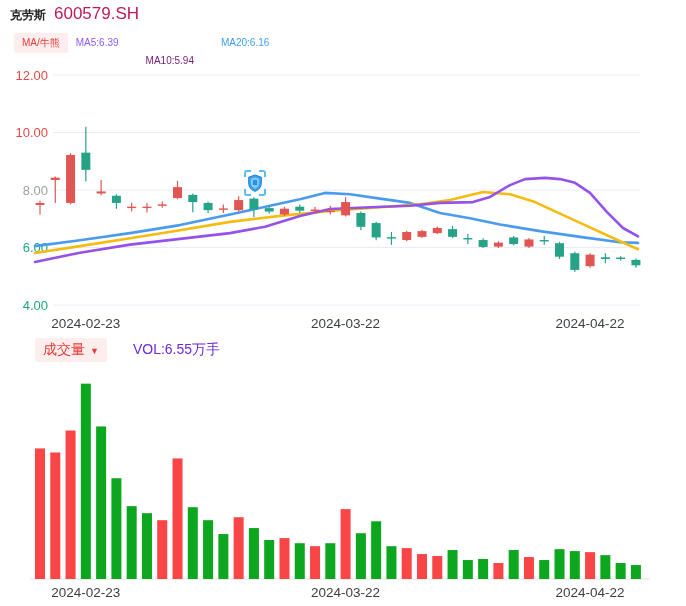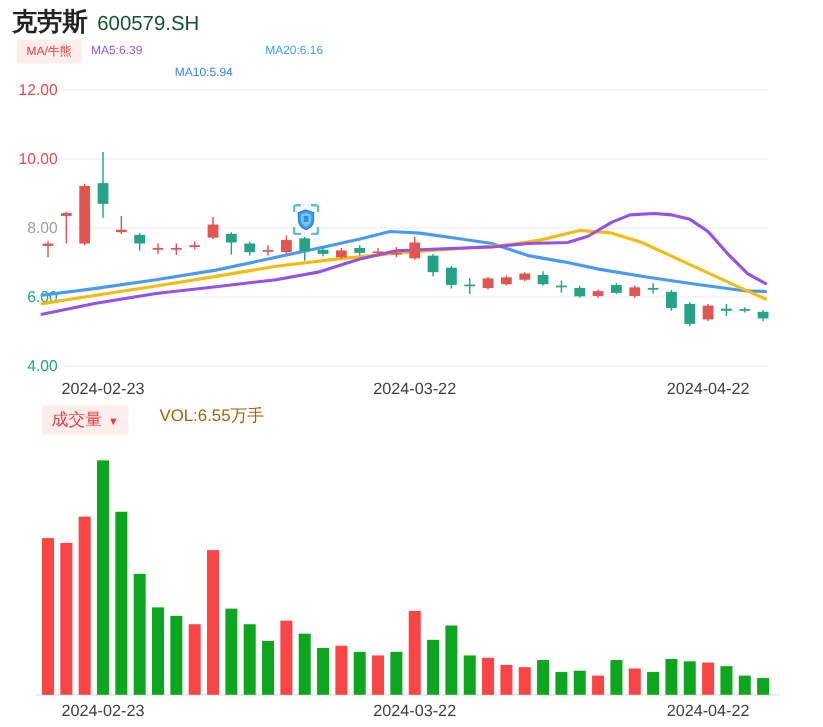--- a/index.html
+++ b/index.html
@@ -1,30 +1,30 @@
 <!DOCTYPE html>
 <html><head>
 <meta charset="utf-8">
 <style>
   html,body{margin:0;padding:0;background:#fff;}
   body{font-family:"Liberation Sans","DejaVu Sans",sans-serif;}
   .page{position:relative;width:686px;height:606px;background:#fff;overflow:hidden;}
   .title-row{position:absolute;left:10px;top:4px;white-space:nowrap;}
-  .stock-name{font-size:21px;font-weight:bold;color:#222;}
-  .stock-code{font-size:17px;color:#14532d;margin-left:8px;}
+  .stock-name{font-size:12px;font-weight:bold;color:#222;}
+  .stock-code{font-size:17px;color:#be185d;margin-left:8px;}
   .legend-row{position:absolute;left:14px;top:30px;height:25px;display:flex;align-items:center;font-size:10px;}
   .pill{display:inline-flex;align-items:center;padding:3px 8px;border-radius:2px;cursor:pointer;}
   .legend-row .pill{margin-right:8px;}
   .ma5{margin-right:27px;}
   .ma10{margin-right:15px;}
   svg.chart{position:absolute;left:0;display:block;}
   #price-svg{top:58px;}
   #vol-svg{top:371px;}
-  .vol-row{position:absolute;left:35px;top:338px;display:flex;align-items:flex-start;font-size:14px;}
-  .vol-readout{margin-left:26px;color:#a16207;}
+  .vol-row{position:absolute;left:35px;top:338px;display:flex;align-items:center;font-size:14px;}
+  .vol-readout{margin-left:26px;color:#6d28d9;}
   .tri{font-size:9px;margin-left:5px;transform:translateY(1px);}
   .marker{position:absolute;left:244px;top:170px;width:22px;height:26px;cursor:pointer;}
   .marker .c{position:absolute;width:5px;height:5px;border:2px solid #58bdf8;}
   .marker .c1{left:0;top:0;border-right:none;border-bottom:none;border-top-left-radius:3px;}
   .marker .c2{right:0;top:0;border-left:none;border-bottom:none;border-top-right-radius:3px;}
   .marker .c3{left:0;bottom:0;border-right:none;border-top:none;border-bottom-left-radius:3px;}
   .marker .c4{right:0;bottom:0;border-left:none;border-top:none;border-bottom-right-radius:3px;}
   .marker svg{position:absolute;left:3px;top:4px;}
   text{font-family:"Liberation Sans","DejaVu Sans",sans-serif;}
 </style>
@@ -33,21 +33,21 @@
 
 <div class="page">
 
   <div class="title-row">
     <span class="stock-name">克劳斯</span><span class="stock-code">600579.SH</span>
   </div>
 
   <div class="legend-row">
     <span class="pill" id="ma-toggle" style="background: rgb(253, 238, 237); color: rgb(229, 60, 60);">MA/牛熊</span>
     <span class="ma5" id="ma5" style="color: #8b5cf6;">MA5:6.39</span>
-    <span class="ma10" id="ma10" style="color: #3b82f6; margin-top: 36px;">MA10:5.94</span>
+    <span class="ma10" id="ma10" style="color: #701a75; margin-top: 36px;">MA10:5.94</span>
     <span class="ma20" id="ma20" style="color: rgb(61, 158, 242); margin-left: 12px;">MA20:6.16</span>
   </div>
 
   <svg id="price-svg" class="chart" width="686" height="278">
       <g>
         <line x1="53" x2="640" y1="17" y2="17" stroke="#e7ecf5" stroke-width="1"></line>
         <text x="48" y="21.5" text-anchor="end" font-size="13" fill="#e24a4a">12.00</text>
         <line x1="53" x2="640" y1="74.5" y2="74.5" stroke="#e7ecf5" stroke-width="1"></line>
         <text x="48" y="79" text-anchor="end" font-size="13" fill="#e24a4a">10.00</text>
         <line x1="53" x2="640" y1="132" y2="132" stroke="#e7ecf5" stroke-width="1"></line>

